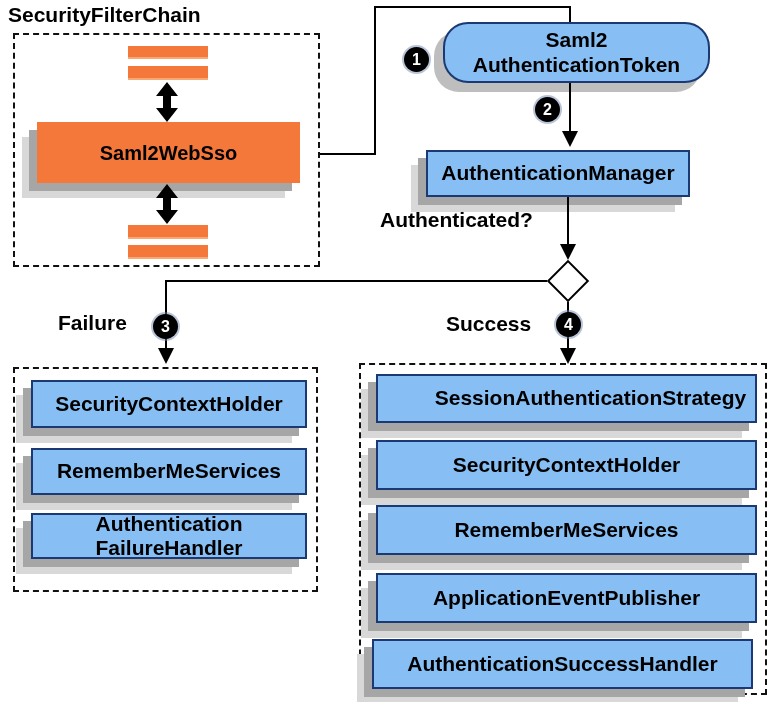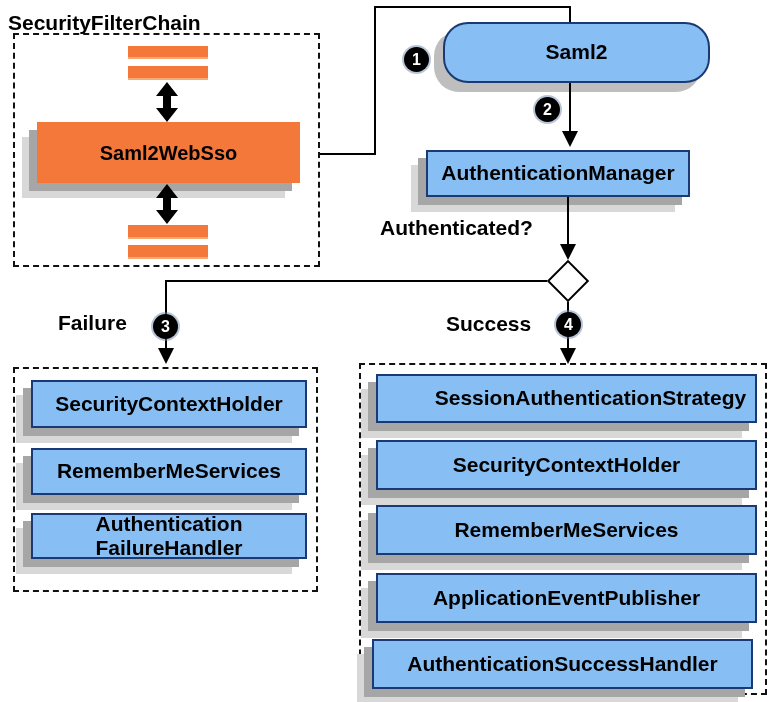--- a/index.html
+++ b/index.html
@@ -37,21 +37,21 @@
     transform:rotate(45deg);z-index:4;
   }
   .label{font-size:21px;font-weight:bold;white-space:nowrap;}
   .dblarrow{display:block;}
 </style>
 </head>
 <body>
 
 <div class="canvas">
 
-  <div class="abs title" style="left:8px;top:3px;margin-top:8px;">SecurityFilterChain</div>
+  <div class="abs title" style="left:8px;top:3px;">SecurityFilterChain</div>
 
   <div class="abs dashedbox" style="left:13px;top:33px;width:307px;height:234px;"></div>
 
   <div class="abs bar" style="left:128px;top:46px;width:80px;height:13px;"></div>
   <div class="abs bar" style="left:128px;top:66px;width:80px;height:14px;"></div>
 
   <svg class="abs dblarrow" style="left:155px;top:82px;" width="24" height="40" viewBox="0 0 24 40">
     <path d="M12 0 L23 14 L16 14 L16 26 L23 26 L12 40 L1 26 L8 26 L8 14 L1 14 Z" fill="#000"></path>
   </svg>
 
@@ -66,34 +66,35 @@
   <div class="abs bar" style="left:128px;top:225px;width:80px;height:14px;"></div>
   <div class="abs bar" style="left:128px;top:245px;width:80px;height:14px;"></div>
 
   <div class="abs hline" style="left:320px;top:153px;width:56px;height:2px;"></div>
   <div class="abs vline" style="left:374px;top:6px;width:2px;height:149px;"></div>
   <div class="abs hline" style="left:374px;top:6px;width:197px;height:2px;"></div>
   <div class="abs vline" style="left:569px;top:6px;width:2px;height:16px;"></div>
 
   <div class="abs bluebox rounded" style="left:443px;top:22px;width:267px;height:61px;">
     <span>Saml2</span>
+    <span>AuthenticationToken</span>
   </div>
 
   <div class="abs badge" style="left:404px;top:47px;">1</div>
 
   <div class="abs vline" style="left:569px;top:83px;width:2px;height:50px;"></div>
   <div class="abs tri-down" style="left:562px;top:131px;"></div>
 
   <div class="abs badge" style="left:535px;top:97px;">2</div>
 
   <div class="abs bluebox" style="left:426px;top:150px;width:264px;height:47px;">
     <span>AuthenticationManager</span>
   </div>
 
-  <div class="abs label" style="left:380px;top:216px;">Authenticated?</div>
+  <div class="abs label" style="left:380px;top:208px;">Authenticated?</div>
 
   <div class="abs vline" style="left:567px;top:197px;width:2px;height:47px;"></div>
   <div class="abs tri-down" style="left:560px;top:244px;"></div>
 
   <div class="abs hline" style="left:166px;top:280px;width:381px;height:2px;"></div>
   <div class="abs vline" style="left:165px;top:280px;width:2px;height:68px;"></div>
   <div class="abs tri-down" style="left:158px;top:348px;"></div>
 
   <div class="abs vline" style="left:567px;top:295px;width:2px;height:53px;"></div>
   <div class="abs tri-down" style="left:560px;top:348px;"></div>

